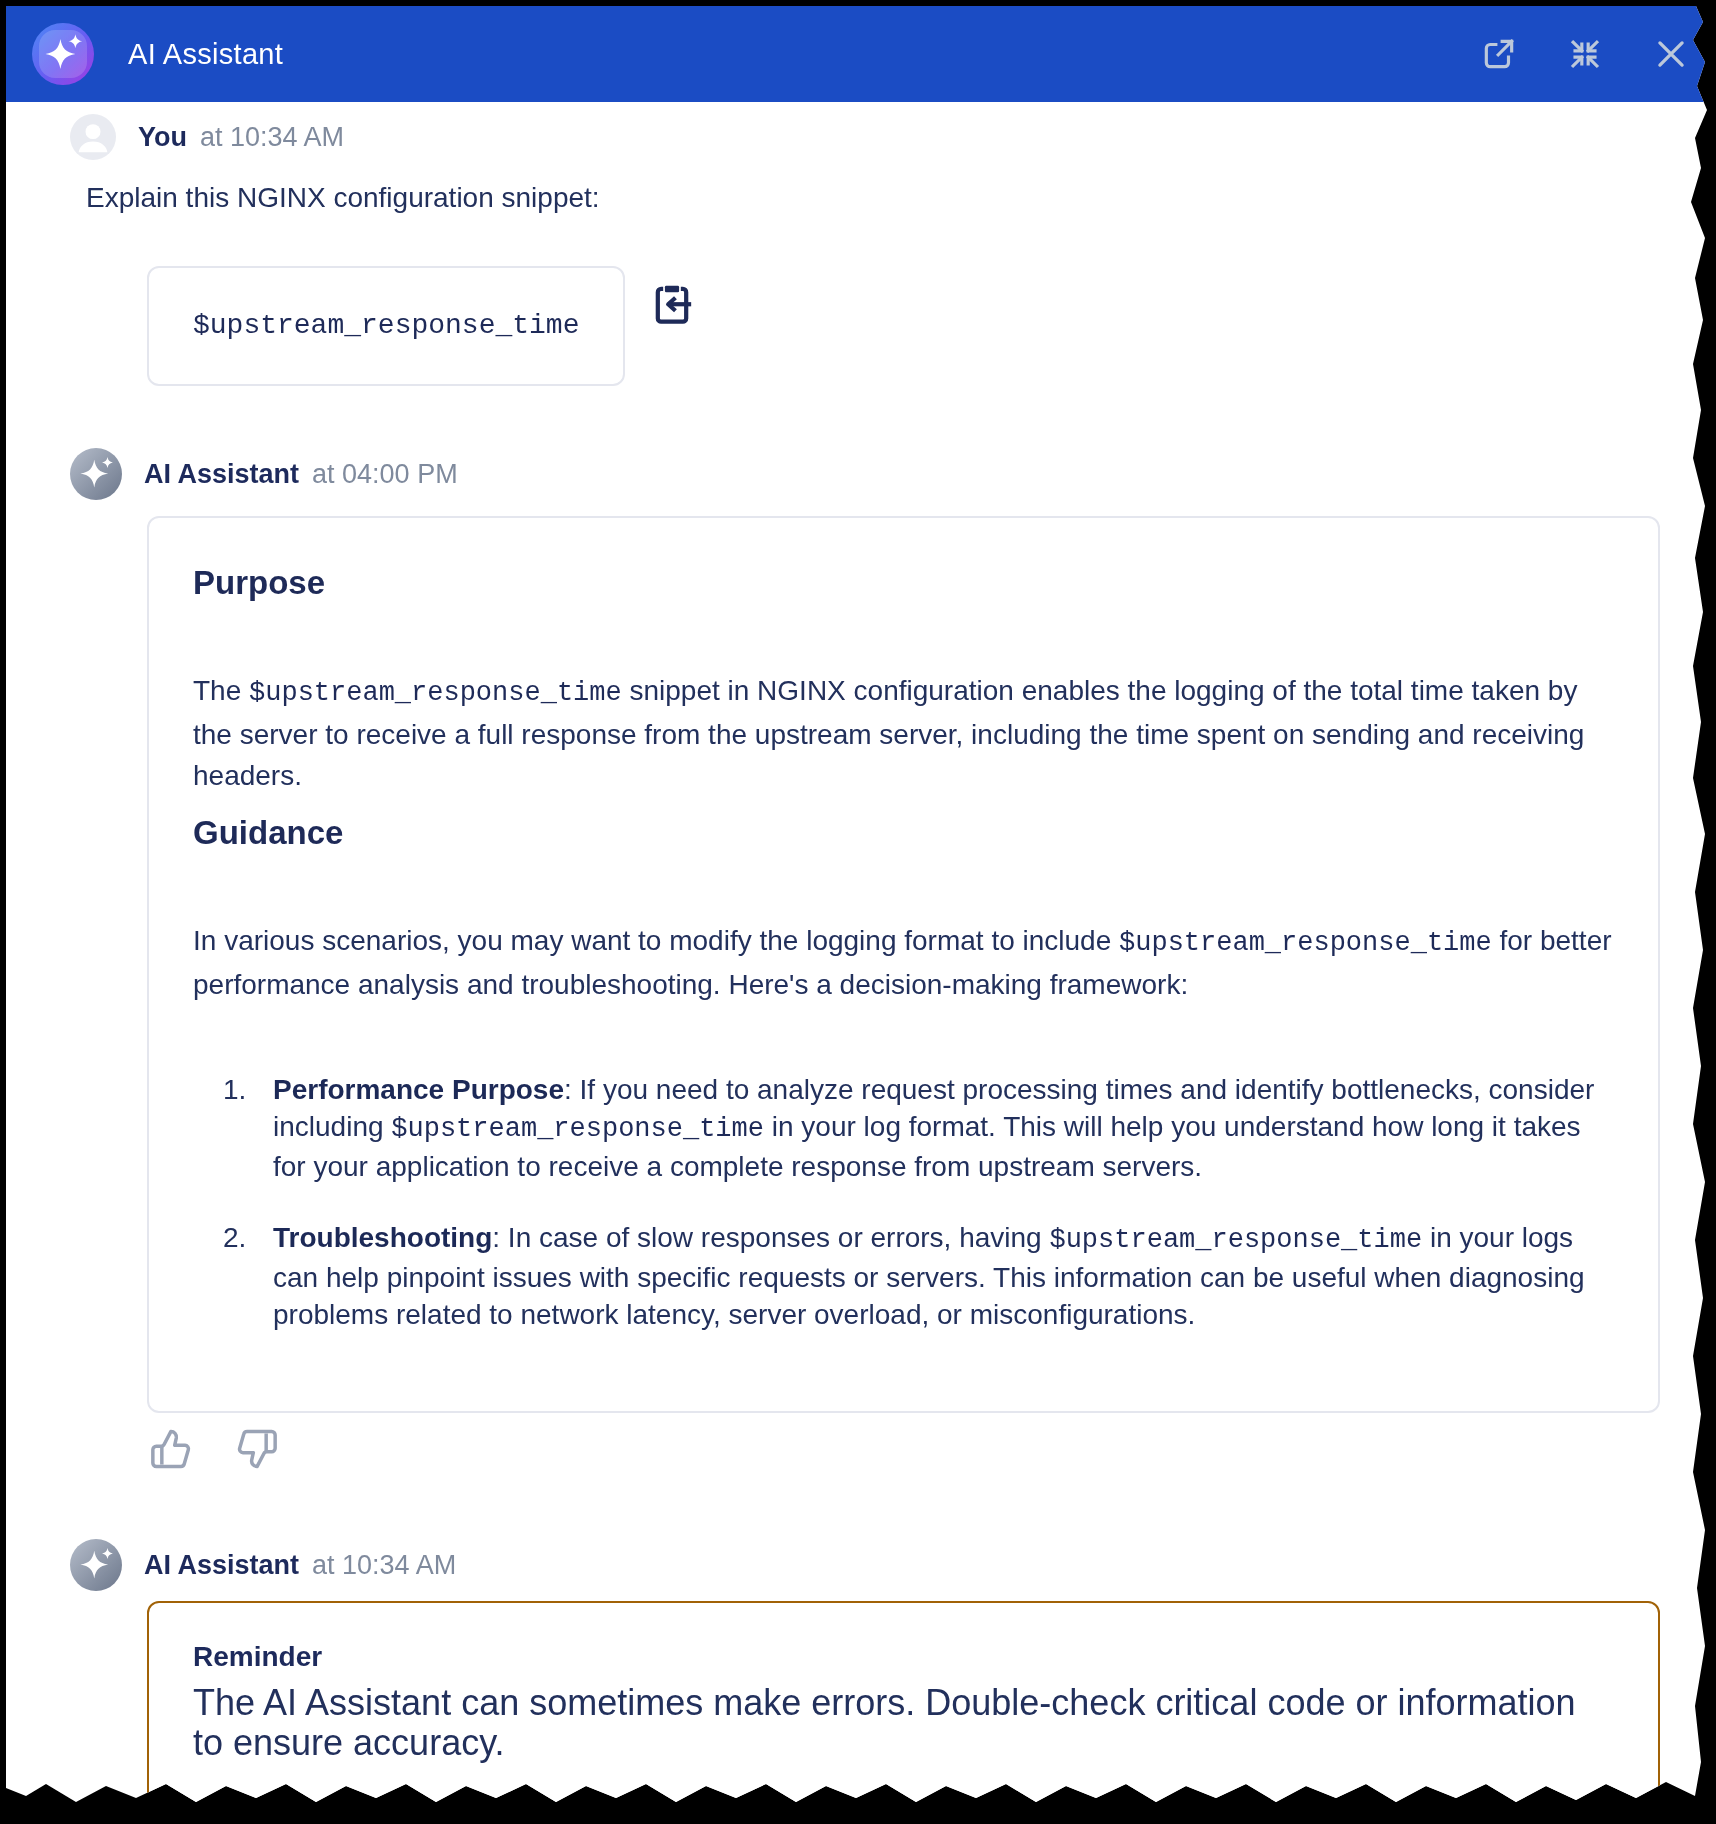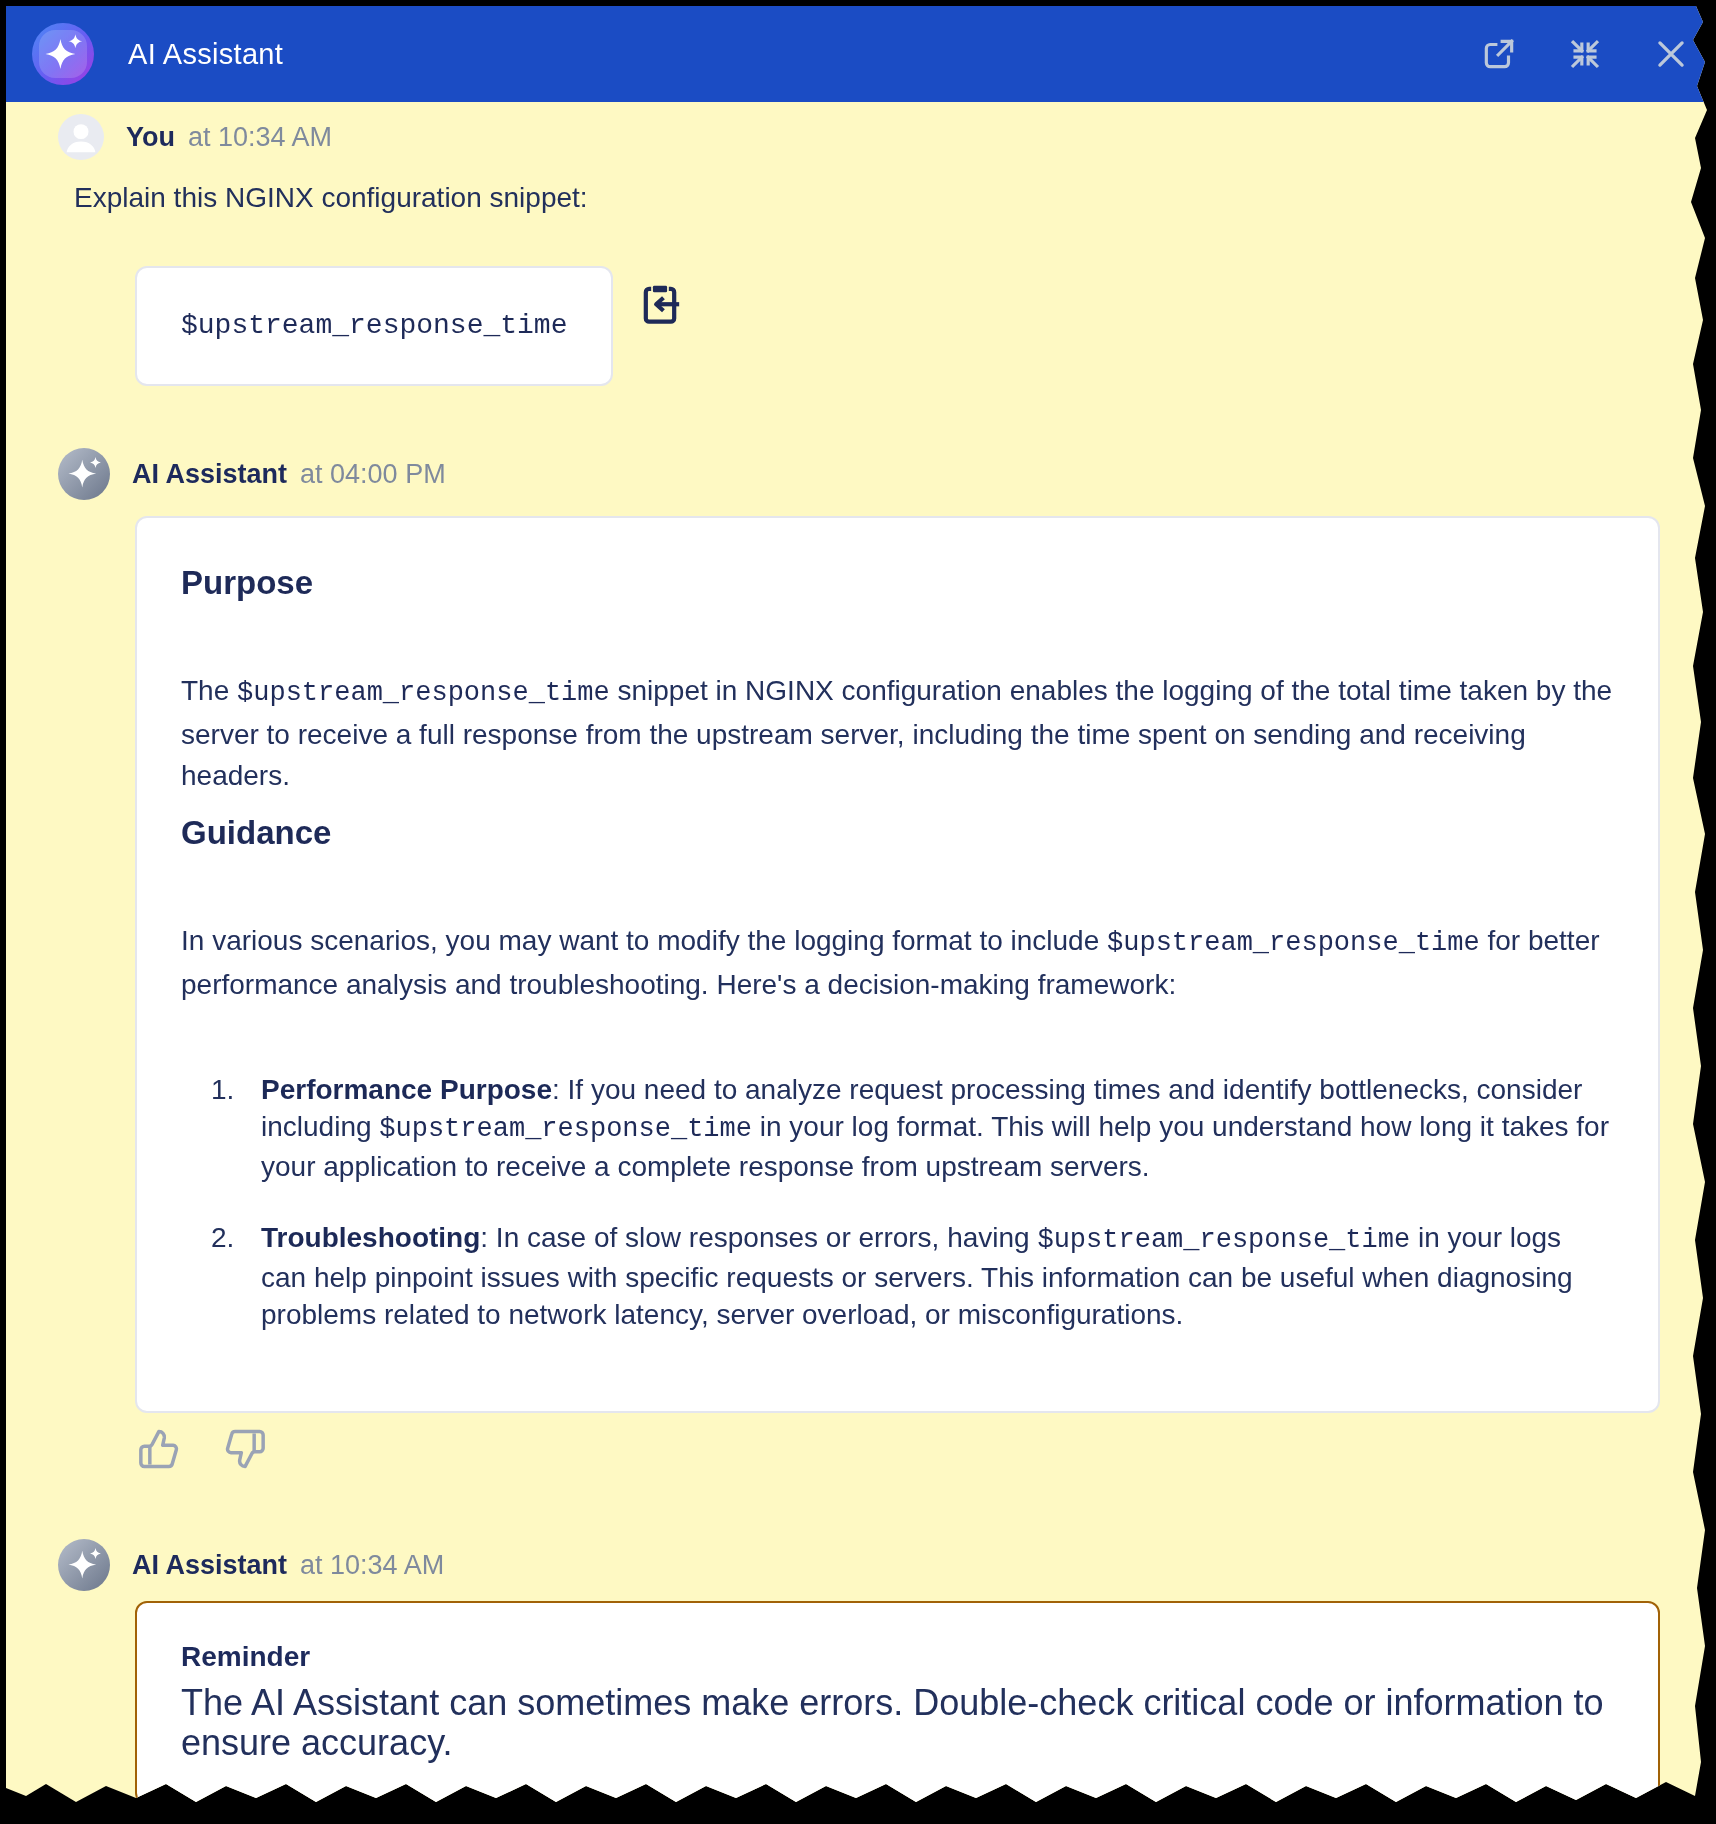--- a/index.html
+++ b/index.html
@@ -1,21 +1,21 @@
 <!DOCTYPE html>
 <html><head>
 <meta charset="utf-8">
 <style>
   * { margin:0; padding:0; box-sizing:border-box; }
   html,body { width:1716px; height:1824px; background:#000; overflow:hidden;
               font-family:"Liberation Sans", sans-serif; }
 
   .page {
     position:absolute; left:6px; top:6px; width:1710px; height:1818px;
-    background:#fef9c3;
+    background:#ffffff;
     clip-path: polygon(0 0,1690px 0,1697px 16px,1687px 34px,1699px 56px,1691px 80px,1701px 104px,
       1689px 132px,1695px 162px,1685px 196px,1699px 232px,1689px 272px,1697px 314px,1687px 358px,
       1695px 404px,1687px 452px,1699px 500px,1689px 552px,1697px 606px,1687px 660px,1695px 716px,
       1687px 772px,1699px 828px,1689px 886px,1697px 944px,1687px 1002px,1695px 1060px,1687px 1118px,
       1699px 1176px,1689px 1234px,1697px 1292px,1687px 1350px,1695px 1408px,1687px 1466px,
       1699px 1524px,1691px 1582px,1699px 1640px,1689px 1700px,1695px 1756px,1689px 1790px,
       1660px 1776px,1630px 1792px,1600px 1778px,1570px 1794px,1540px 1780px,1510px 1796px,
       1480px 1778px,1450px 1792px,1420px 1780px,1390px 1796px,1360px 1778px,1330px 1792px,
       1300px 1780px,1270px 1796px,1240px 1778px,1210px 1792px,1180px 1780px,1150px 1796px,
       1120px 1778px,1090px 1792px,1060px 1780px,1030px 1796px,1000px 1778px,970px 1792px,
@@ -32,21 +32,21 @@
   .logo { width:62px; height:62px; border-radius:50%; position:relative; margin-right:34px;
           background:linear-gradient(135deg,#4b8af5 0%,#6a5bf2 55%,#a43ae0 100%); flex:0 0 auto; }
   .logo .inner-sq { position:absolute; inset:7px; border-radius:16px; background:rgba(255,255,255,.16); }
   .logo svg { position:absolute; inset:0; }
   .header-title { color:#ffffff; font-size:29px; font-weight:500; letter-spacing:.3px; }
   .header-actions { margin-left:auto; display:flex; align-items:center; gap:48px; color:#bcc8da; }
   .hbtn { width:38px; height:38px; display:flex; align-items:center; justify-content:center; cursor:pointer; }
   .hbtn svg { width:100%; height:100%; }
 
   
-  .chat { padding:12px 0 0 0; }
+  .chat { padding:12px 0 0 12px; }
   .msg-head { display:flex; align-items:center; margin-left:52px; }
   .avatar { border-radius:50%; flex:0 0 auto; position:relative; overflow:hidden; }
   .avatar.user { width:46px; height:46px; background:#e9ebf1; }
   .avatar.ai   { width:52px; height:52px; background:linear-gradient(135deg,#aeb6c4 10%,#6f7a8e 95%); }
   .avatar svg { position:absolute; inset:0; }
   .author { font-size:27px; font-weight:700; color:#1d2a5c; margin-left:22px; }
   .tstamp { font-size:27px; color:#7f8a9d; margin-left:13px; }
 
   .user-text { margin:18px 0 0 68px; font-size:28px; color:#22305c; line-height:40px; }
 

